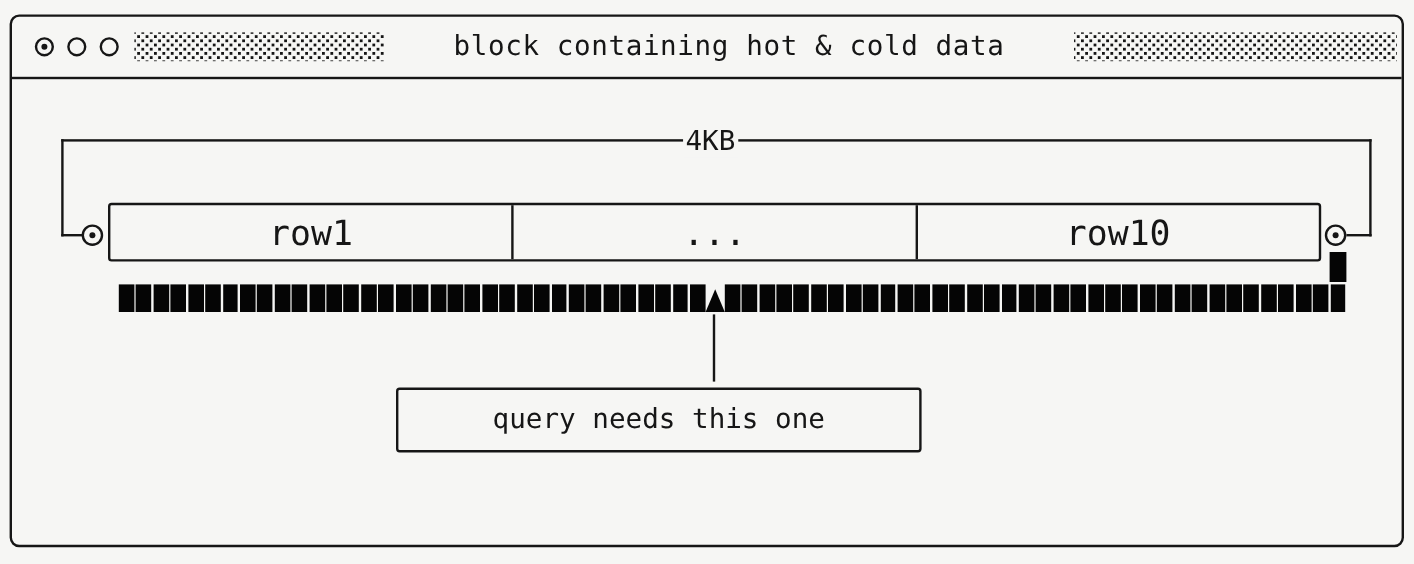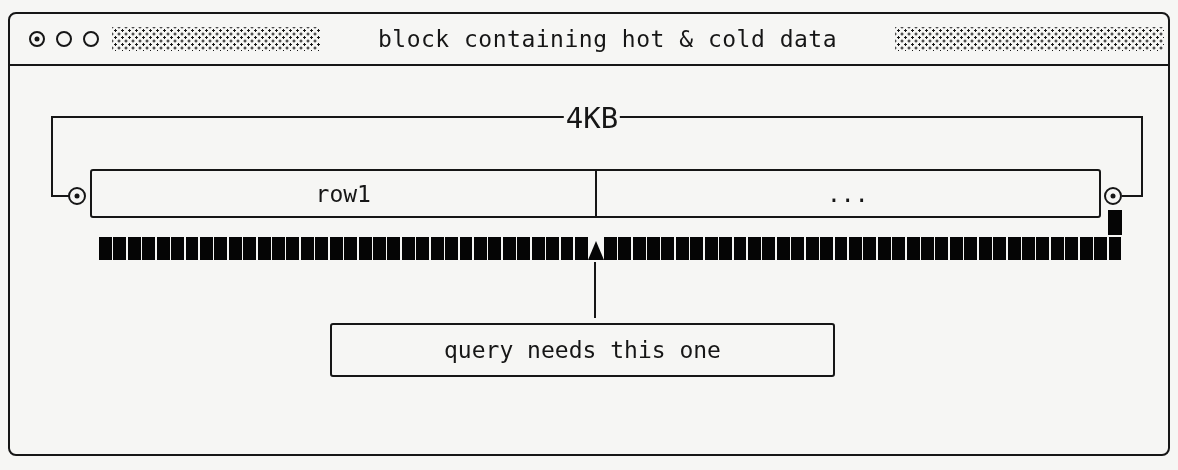--- a/index.html
+++ b/index.html
@@ -42,57 +42,57 @@
   }
   .pattern.left{width:208px;margin-left:13px;}
   .pattern.right{width:269px;}
   .title{
     flex:1;text-align:center;font-size:23px;letter-spacing:.5px;white-space:nowrap;
   }
   .body{position:relative;height:calc(100% - 52px);}
   .line{position:absolute;background:var(--ink);}
   .size-label{
     position:absolute;left:582px;top:52px;transform:translate(-50%,-50%);
-    background:var(--bg);padding:0 2px;font-size:29px;white-space:nowrap;
+    background:var(--bg);padding:0 2px;font-size:23px;white-space:nowrap;
   }
   .ring{
     position:absolute;width:18px;height:18px;border:2px solid var(--ink);
     border-radius:50%;background:var(--bg);
   }
   .ring::after{
     content:"";position:absolute;left:50%;top:50%;width:5px;height:5px;
     transform:translate(-50%,-50%);border-radius:50%;background:var(--ink);
   }
   .strip{
     position:absolute;left:80px;top:103px;width:1011px;height:49px;
     display:flex;border:2px solid var(--ink);border-radius:3px;background:var(--bg);
   }
   .row-cell{
     flex:1;display:flex;align-items:center;justify-content:center;
-    font-size:23px;border-left:2px solid var(--ink);white-space:nowrap;
+    font-size:29px;border-left:2px solid var(--ink);white-space:nowrap;
   }
   .row-cell:first-child{border-left:none;}
   .spill{
     position:absolute;left:1098px;top:144px;width:14px;height:25px;background:var(--fill);
   }
   .bar{
     position:absolute;left:89px;top:171px;width:1023px;height:23px;
     display:flex;column-gap:1.5px;
   }
   .bar .cell{flex:1;background:var(--fill);}
   .bar .marker{flex:1;background:var(--bg);position:relative;}
   .bar .marker .tri{
     position:absolute;left:50%;bottom:0;transform:translateX(-50%);
     width:0;height:0;
     border-left:8px solid transparent;border-right:8px solid transparent;
     border-bottom:19px solid var(--fill);
   }
   .arrow-line{left:584px;top:196px;width:2px;height:56px;}
   .callout{
-    position:absolute;left:320px;top:257px;width:505px;height:54px;
+    position:absolute;left:320px;top:257px;width:438px;height:54px;
     border:2px solid var(--ink);border-radius:3px;background:var(--bg);
     display:flex;align-items:center;justify-content:center;
     font-size:23px;white-space:nowrap;
   }
 </style>
 </head>
 <body>
 
 <div class="screen">
   <div class="window">
@@ -115,20 +115,21 @@
       <div class="line" style="left:41px;top:129px;width:18px;height:2px;"></div>
       <div class="line" style="left:1131px;top:50px;width:2px;height:81px;"></div>
       <div class="line" style="left:1112px;top:129px;width:21px;height:2px;"></div>
       <span class="ring" style="left:58px;top:121px;"></span>
       <span class="ring" style="left:1094px;top:121px;"></span>
       <div class="size-label">4KB</div>
 
       <div class="strip">
           <div class="row-cell">row1</div>
           <div class="row-cell">...</div>
+          <div class="row-cell">row10</div>
         </div>
 
       <div class="spill"></div>
 
       <div class="bar">
           <div class="cell"></div>
           <div class="cell"></div>
           <div class="cell"></div>
           <div class="cell"></div>
           <div class="cell"></div>

